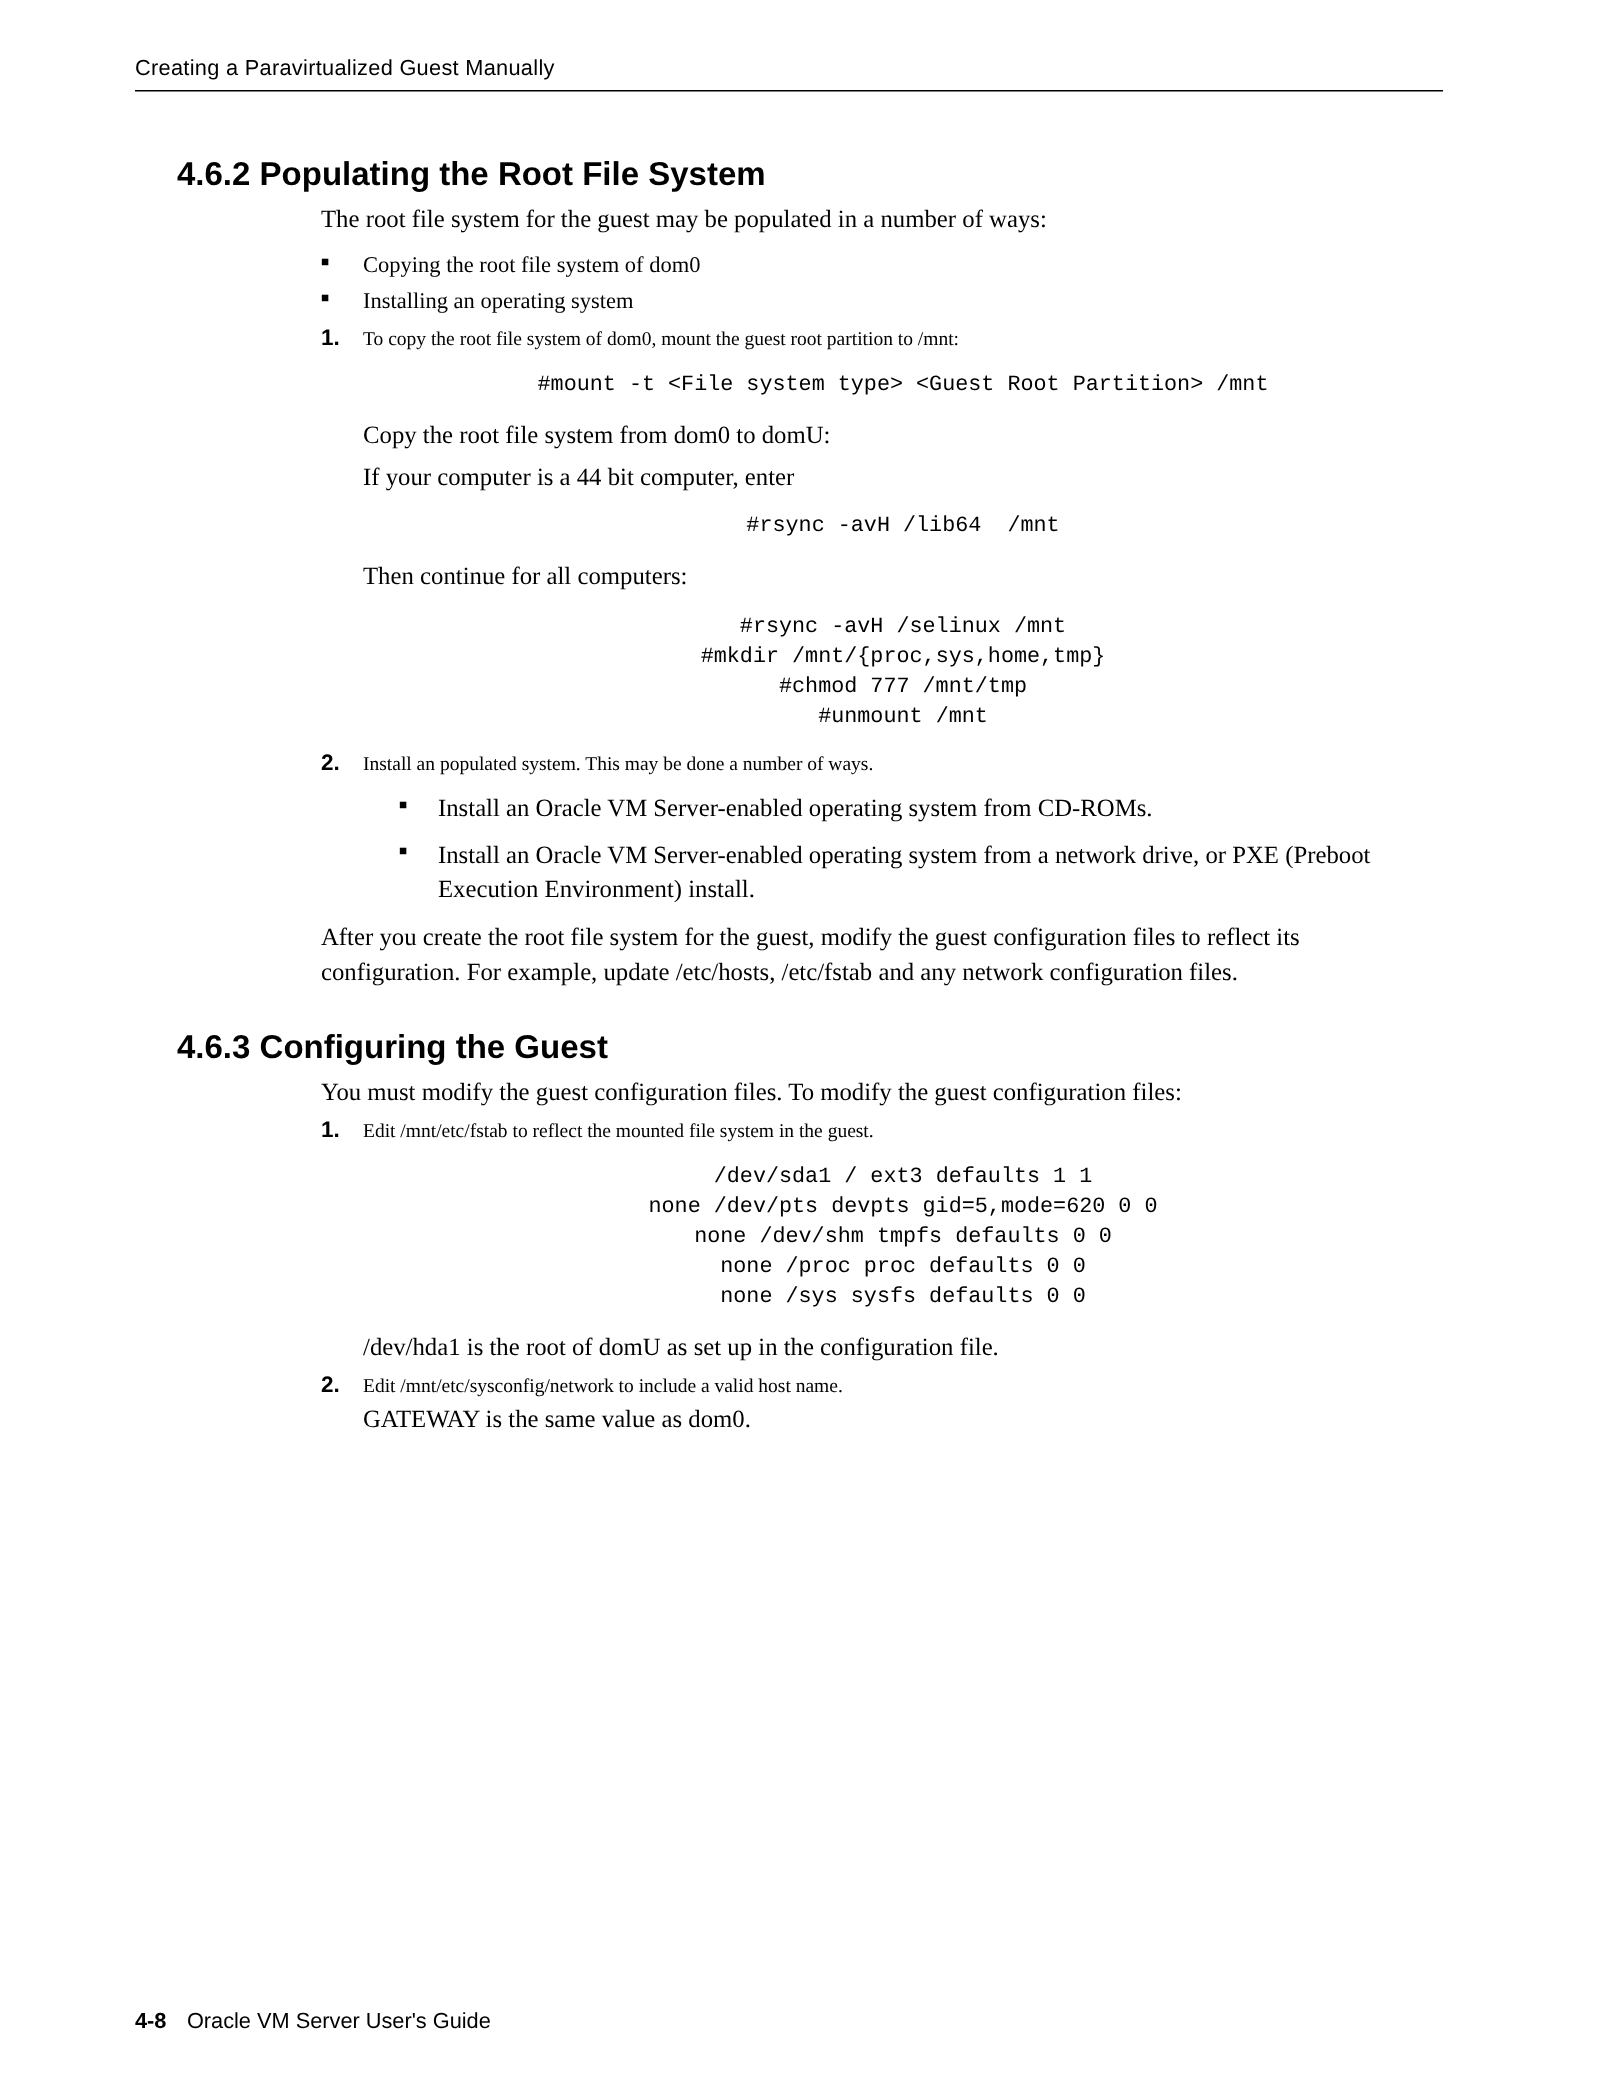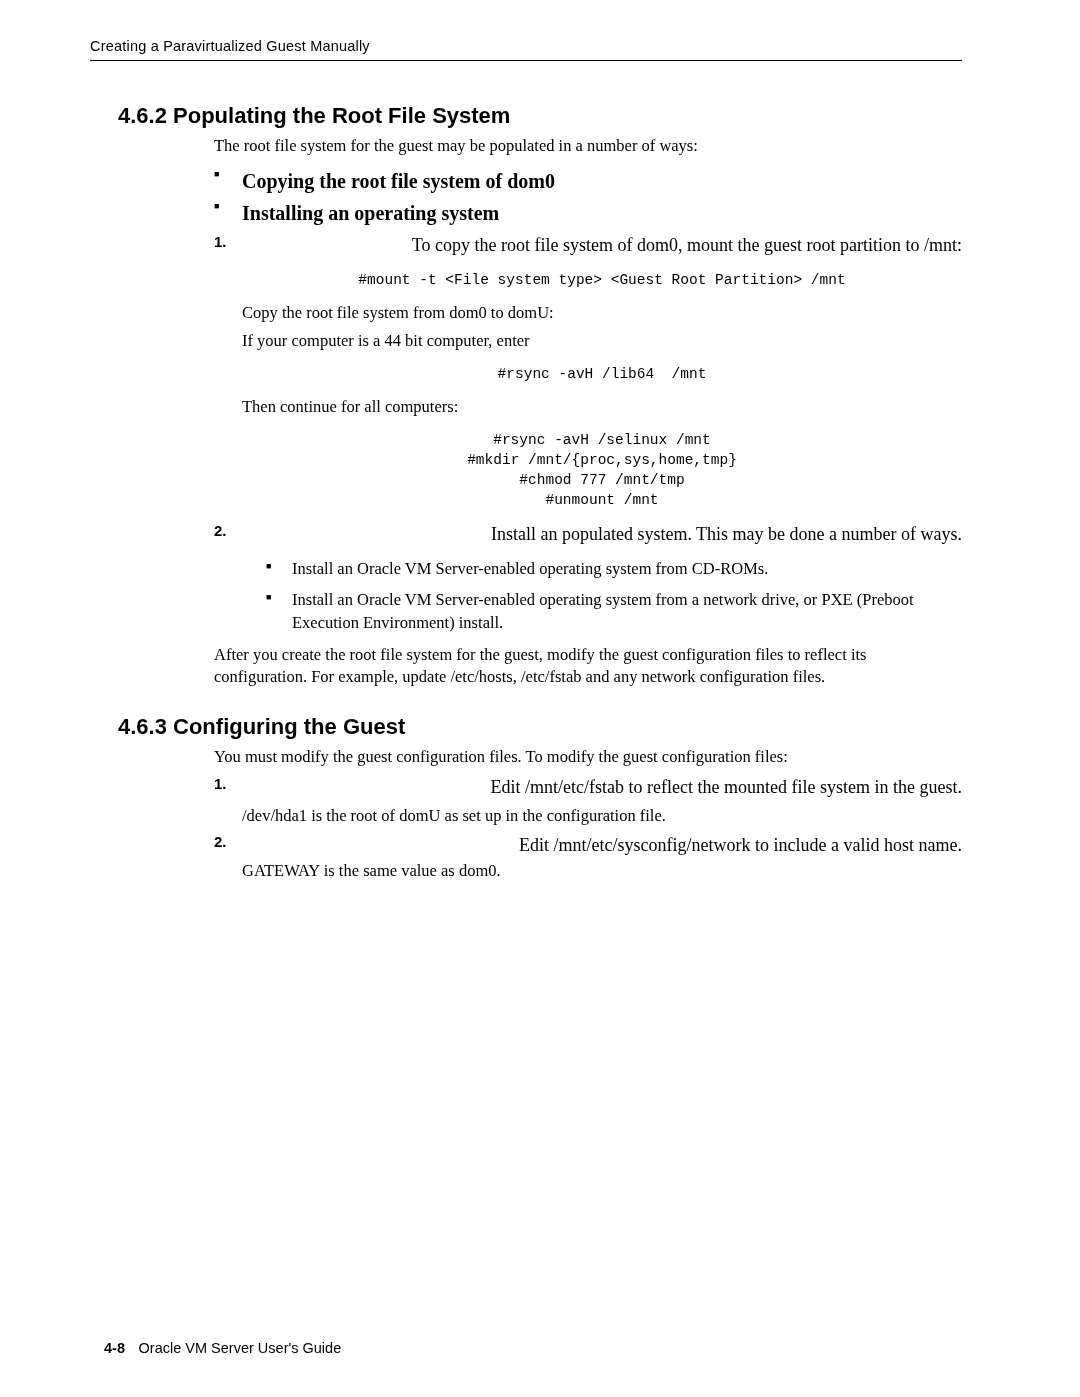--- a/index.html
+++ b/index.html
@@ -40,23 +40,22 @@
     margin: 6px 0;
   }
   ul.bullets {
     list-style: none;
     padding: 0;
     margin: 8px 0 4px 0;
   }
   ul.bullets > li {
     position: relative;
     padding-left: 28px;
-    font-size: 20px;
+    font-size: 15px;
     line-height: 1.6;
-    font-weight: bold;
   }
   ul.bullets > li::before {
     content: "■";
     position: absolute;
     left: 0;
     top: 2px;
     font-size: 9px;
   }
   ol.steps {
     list-style: none;
@@ -70,23 +69,22 @@
   }
   ol.steps > li > .num {
     position: absolute;
     left: 0;
     top: 0;
     font-family: Arial, Helvetica, sans-serif;
     font-weight: bold;
     font-size: 15px;
   }
   ol.steps > li .step-text {
-    font-size: 18px;
+    font-size: 13px;
     line-height: 1.35;
-    text-align: right;
   }
   .code {
     font-family: 'Courier New', Courier, monospace;
     font-size: 14.5px;
     white-space: pre;
     margin: 12px 0 12px 0;
     line-height: 1.38;
     text-align: center;
   }
   .nested-bullets {
@@ -103,21 +101,21 @@
   }
   .nested-bullets > li::before {
     content: "■";
     position: absolute;
     left: 0;
     top: 3px;
     font-size: 9px;
   }
   .footer {
     position: absolute;
-    left: 104px;
+    left: 90px;
     bottom: 40px;
     font-size: 14.5px;
   }
   .footer .pg {
     font-family: Arial, Helvetica, sans-serif;
     font-weight: bold;
   }
   .footer .guide {
     font-family: Arial, Helvetica, sans-serif;
     margin-left: 10px;
@@ -170,20 +168,25 @@
 
   <div class="section-heading" style="margin-top:26px">4.6.3 Configuring the Guest</div>
 
   <div class="body-area">
     <div class="para">You must modify the guest configuration files. To modify the guest configuration files:</div>
 
     <ol class="steps">
       <li>
         <span class="num">1.</span>
         <div class="step-text">Edit /mnt/etc/fstab to reflect the mounted file system in the guest.</div>
+        <div class="code">/dev/sda1 / ext3 defaults 1 1
+none /dev/pts devpts gid=5,mode=620 0 0
+none /dev/shm tmpfs defaults 0 0
+none /proc proc defaults 0 0
+none /sys sysfs defaults 0 0</div>
         <div class="para">/dev/hda1 is the root of domU as set up in the configuration file.</div>
       </li>
       <li>
         <span class="num">2.</span>
         <div class="step-text">Edit /mnt/etc/sysconfig/network to include a valid host name.</div>
         <div class="para" style="margin-top:2px">GATEWAY is the same value as dom0.</div>
       </li>
     </ol>
   </div>
 

